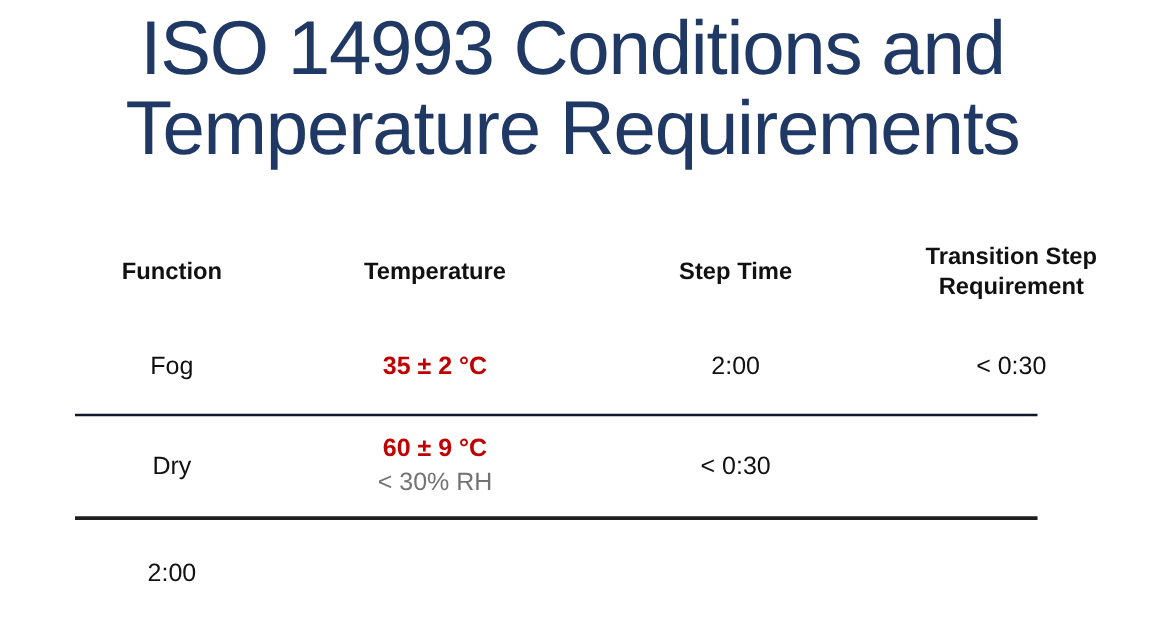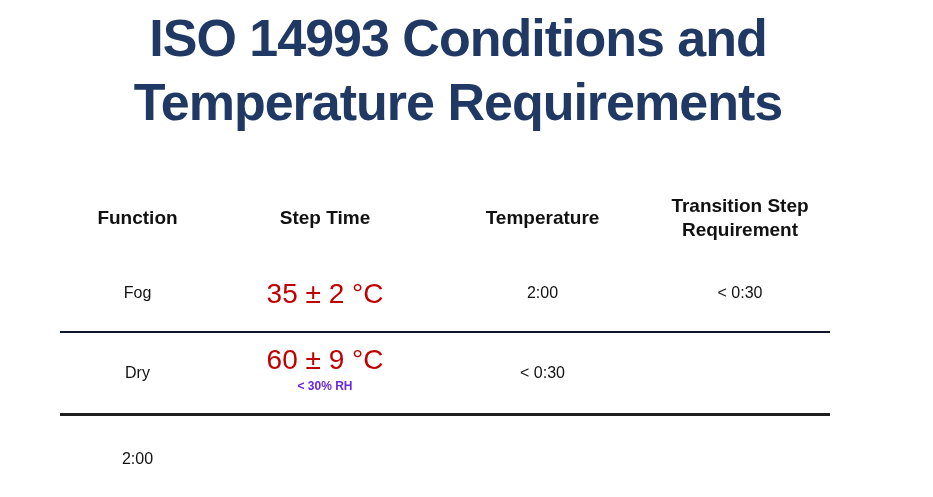--- a/index.html
+++ b/index.html
@@ -8,63 +8,64 @@
     background: #ffffff;
     font-family: "Liberation Sans", sans-serif;
     overflow: hidden;
     position: relative;
   }
   .title {
     width: 900px;
     margin: 6px auto 0 8px;
     text-align: center;
     color: #1F3864;
-    font-size: 52px;
+    font-size: 61px;
     line-height: 64px;
-    font-weight: 700;
+    font-weight: 400;
     letter-spacing: -1px;
   }
   .table {
     position: absolute;
     left: 60px;
     top: 180px;
     width: 770px;
   }
   .trow {
     display: grid;
     grid-template-columns: 155px 220px 215px 180px;
     align-items: center;
+    gap: 23px;
   }
   .trow > div { text-align: center; }
   .header-row { height: 75px; }
   .header-cell {
     font-weight: 700;
     font-size: 19px;
     color: #111111;
     line-height: 24px;
   }
   .row-fog { height: 76px; }
   .row-dry { height: 80px; border-top: 2px solid #0f172a; }
   .row-wet { height: 86px; border-top: 3px solid #1E1E1E; }
-  .cell { font-size: 16px; color: #111111; }
+  .cell { font-size: 20px; color: #111111; }
   .temp-cell { line-height: 27px; }
-  .temp { color: #C00000; font-weight: 400; font-size: 28px; display: block; }
-  .rh   { color: #6d28d9; font-weight: 700; font-size: 12px; display: block; }
+  .temp { color: #C00000; font-weight: 700; font-size: 20px; display: block; }
+  .rh   { color: #737373; font-weight: 400; font-size: 20px; display: block; }
 </style>
 </head>
 <body>
 
 <h1 class="title"><span>ISO 14993 Conditions and</span><br><span>Temperature Requirements</span></h1>
 
 <div class="table">
 
   <div class="trow header-row">
     <div class="header-cell">Function</div>
+    <div class="header-cell">Temperature</div>
     <div class="header-cell">Step Time</div>
-    <div class="header-cell">Temperature</div>
     <div class="header-cell">Transition Step Requirement</div>
   </div>
 
   <div class="trow row-fog">
     <div class="cell">Fog</div>
     <div class="temp-cell">
       <span class="temp">35 ± 2 °C</span>
     </div>
     <div class="cell">2:00</div>
     <div class="cell">&lt; 0:30</div>

